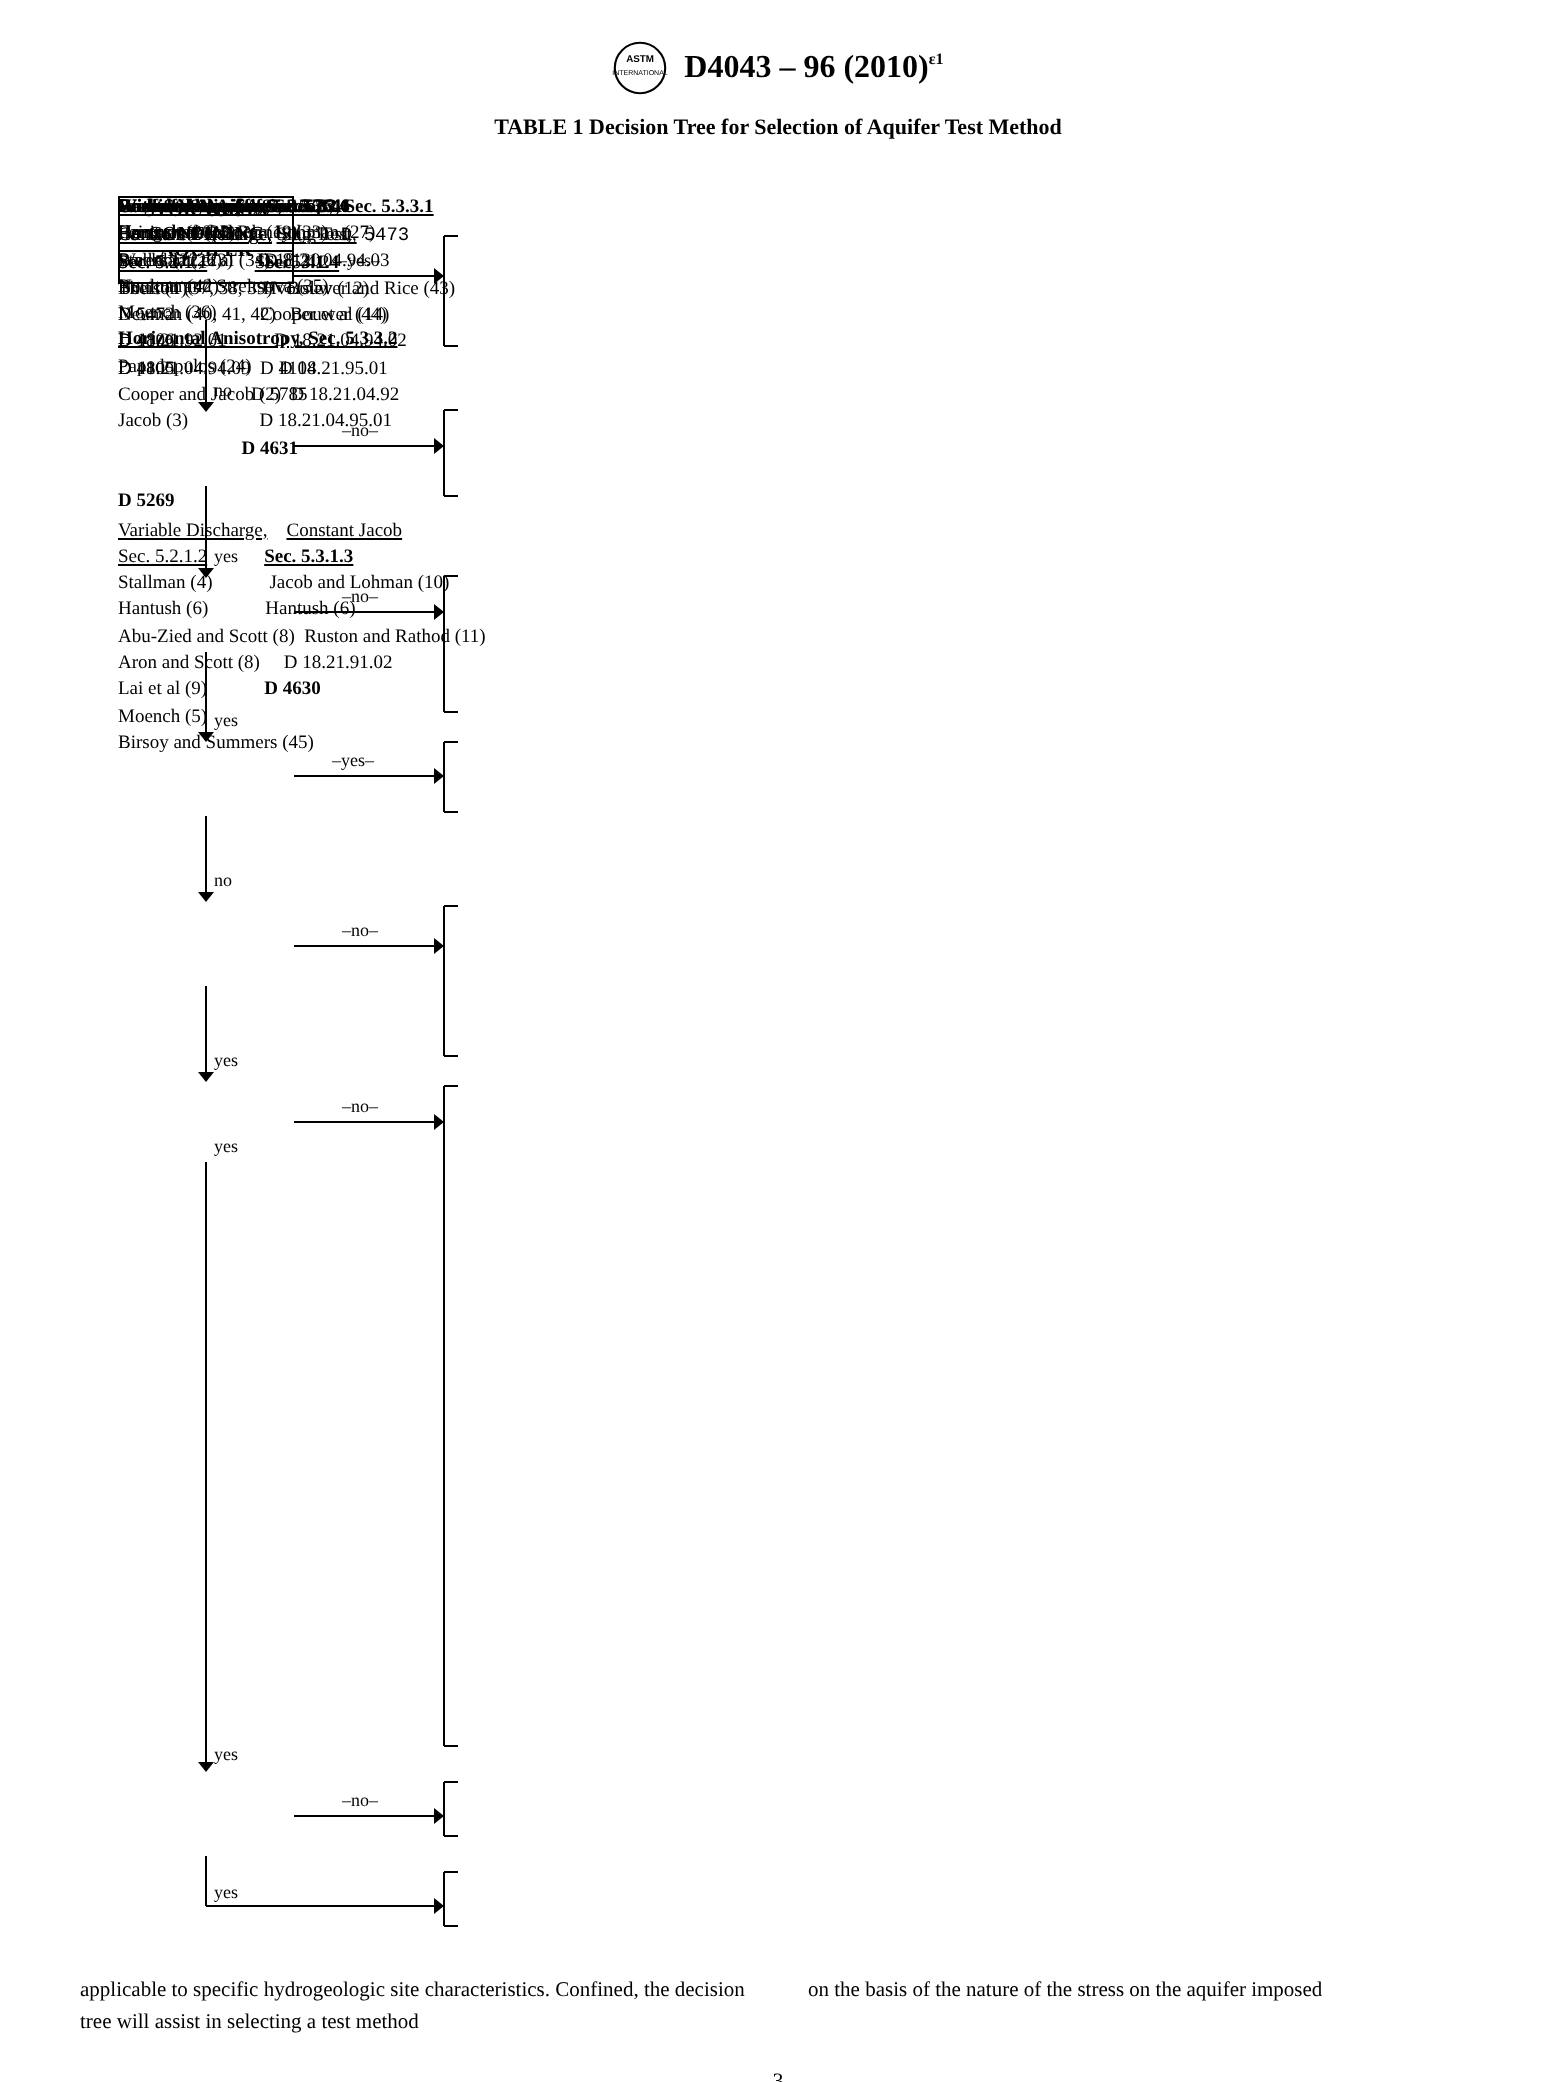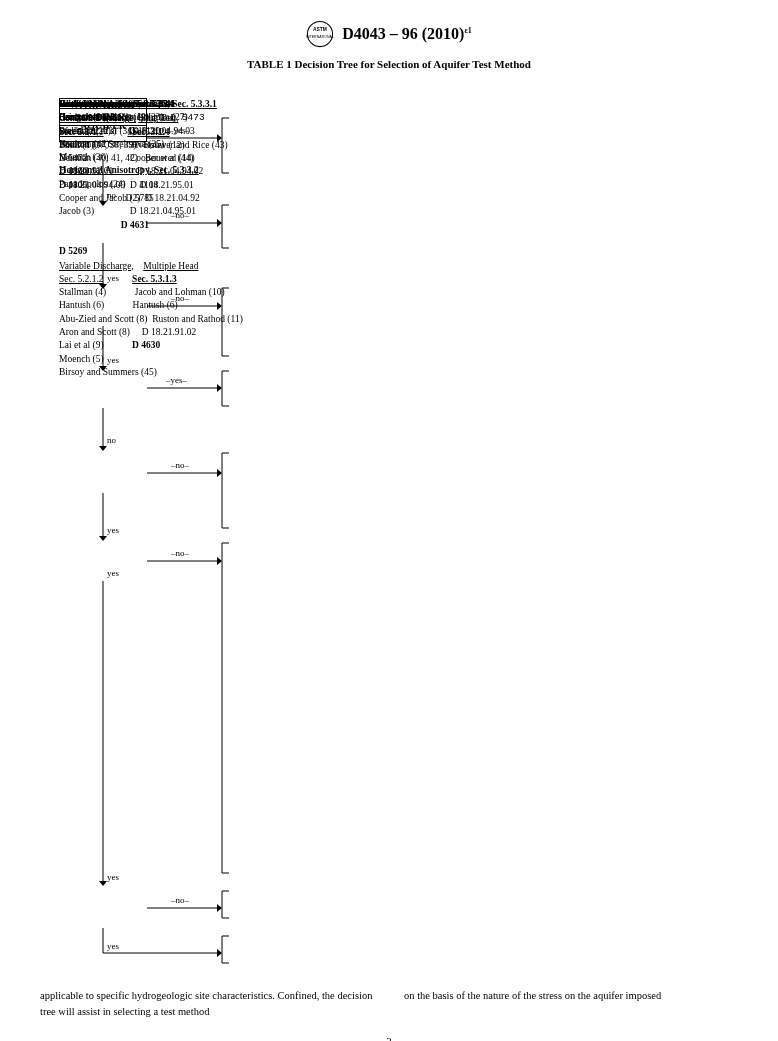--- a/index.html
+++ b/index.html
@@ -282,21 +282,21 @@
         D 4105&nbsp;&nbsp;&nbsp;&nbsp;&nbsp;&nbsp;&nbsp;&nbsp;&nbsp;&nbsp;&nbsp;&nbsp;&nbsp;&nbsp;&nbsp;&nbsp;&nbsp;&nbsp;D 4104<br>
         Cooper and Jacob (2)&nbsp;&nbsp;D 18.21.04.92<br>
         Jacob (3)&nbsp;&nbsp;&nbsp;&nbsp;&nbsp;&nbsp;&nbsp;&nbsp;&nbsp;&nbsp;&nbsp;&nbsp;&nbsp;&nbsp;&nbsp;D 18.21.04.95.01<br>
         &nbsp;&nbsp;&nbsp;&nbsp;&nbsp;&nbsp;&nbsp;&nbsp;&nbsp;&nbsp;&nbsp;&nbsp;&nbsp;&nbsp;&nbsp;&nbsp;&nbsp;&nbsp;&nbsp;&nbsp;&nbsp;&nbsp;&nbsp;&nbsp;&nbsp;&nbsp;<span class="bold">D 4631</span>
       </div>
     </div>
     <br>
     <span class="bold">D 5269</span><br>
     <div style="display:flex; gap:20px; margin-top:1px;">
       <div>
-        <span class="underline">Variable Discharge,</span>&nbsp;&nbsp;&nbsp;&nbsp;<span class="underline">Multiple Head</span><br>
+        <span class="underline">Variable Discharge,</span>&nbsp;&nbsp;&nbsp;&nbsp;<span class="underline">Constant Jacob</span><br>
         <span class="underline">Sec. 5.2.1.2</span>&nbsp;&nbsp;&nbsp;&nbsp;&nbsp;&nbsp;&nbsp;&nbsp;&nbsp;&nbsp;&nbsp;&nbsp;<span class="bold underline">Sec. 5.3.1.3</span><br>
         Stallman (4)&nbsp;&nbsp;&nbsp;&nbsp;&nbsp;&nbsp;&nbsp;&nbsp;&nbsp;&nbsp;&nbsp;&nbsp;Jacob and Lohman (10)<br>
         Hantush (6)&nbsp;&nbsp;&nbsp;&nbsp;&nbsp;&nbsp;&nbsp;&nbsp;&nbsp;&nbsp;&nbsp;&nbsp;Hantush (6)<br>
         Abu-Zied and Scott (8)&nbsp;&nbsp;Ruston and Rathod (11)<br>
         Aron and Scott (8)&nbsp;&nbsp;&nbsp;&nbsp;&nbsp;D 18.21.91.02<br>
         Lai et al (9)&nbsp;&nbsp;&nbsp;&nbsp;&nbsp;&nbsp;&nbsp;&nbsp;&nbsp;&nbsp;&nbsp;&nbsp;<span class="bold">D 4630</span><br>
         Moench (5)<br>
         Birsoy and Summers (45)
       </div>
     </div>

